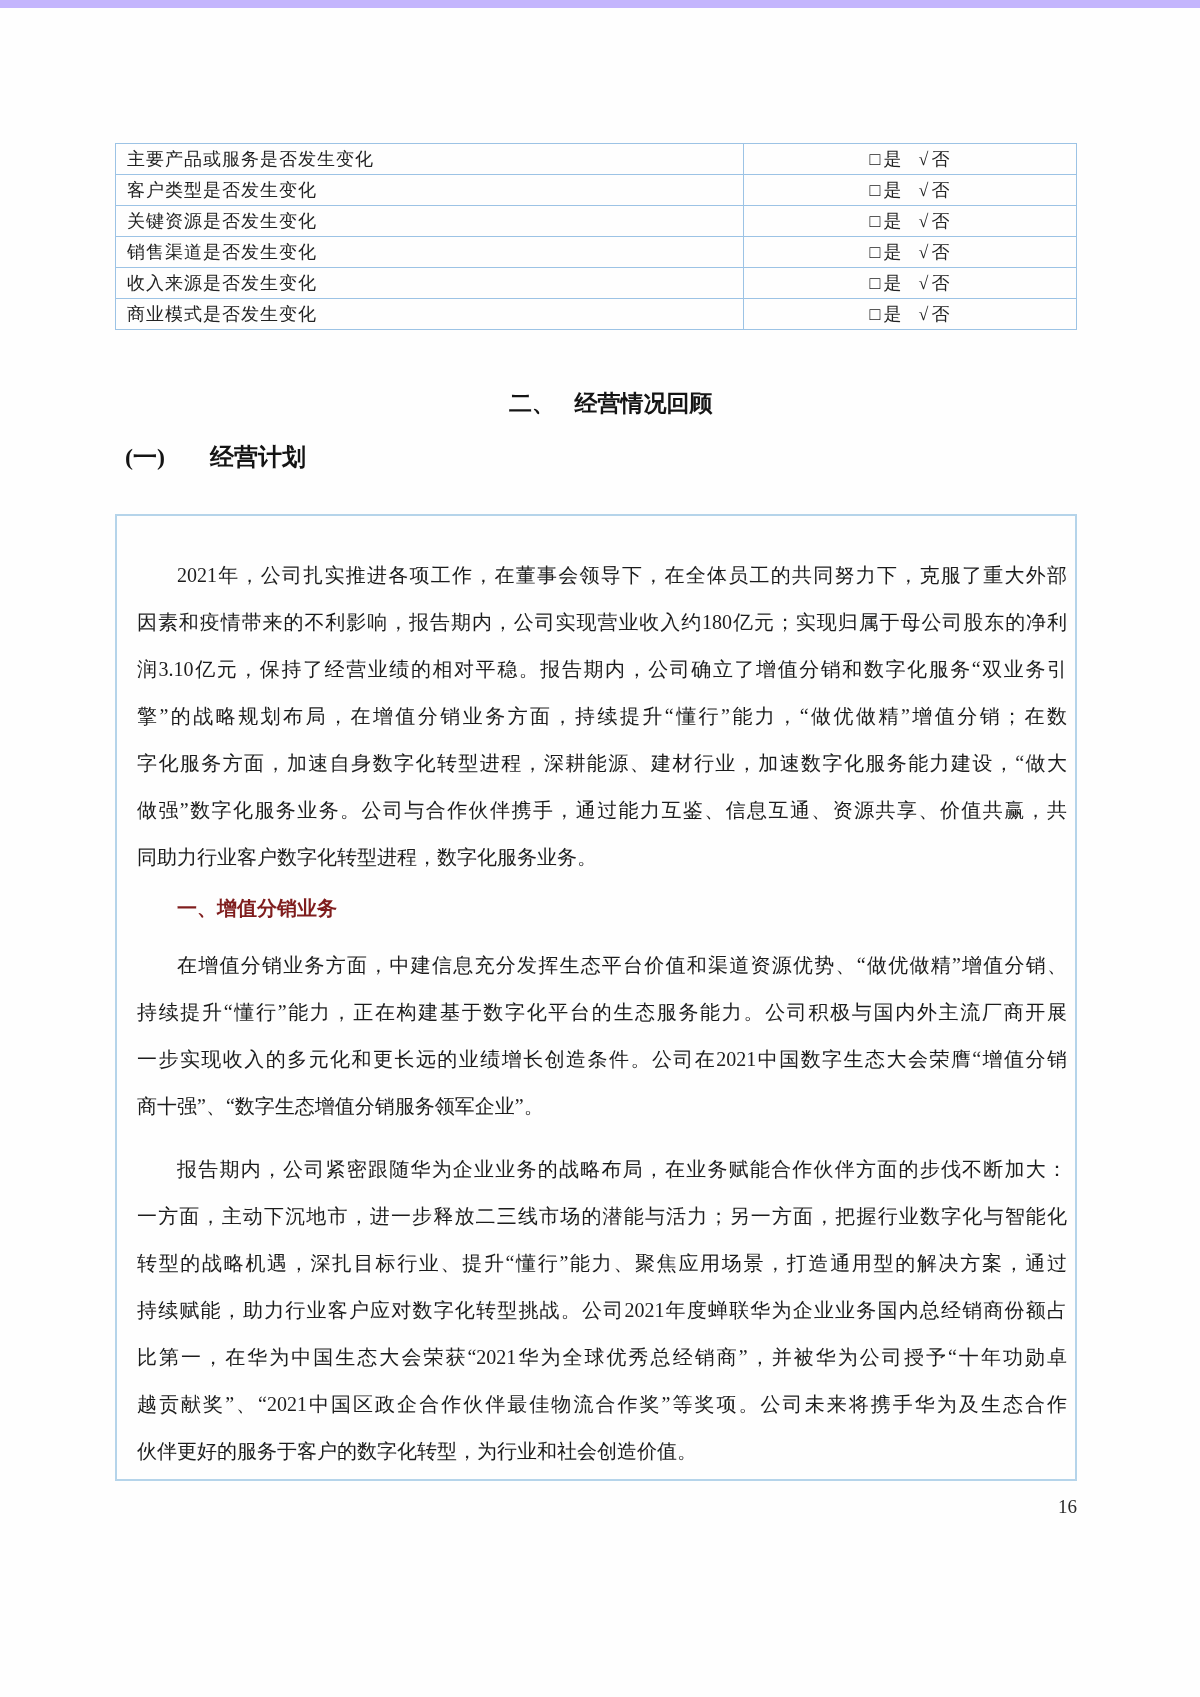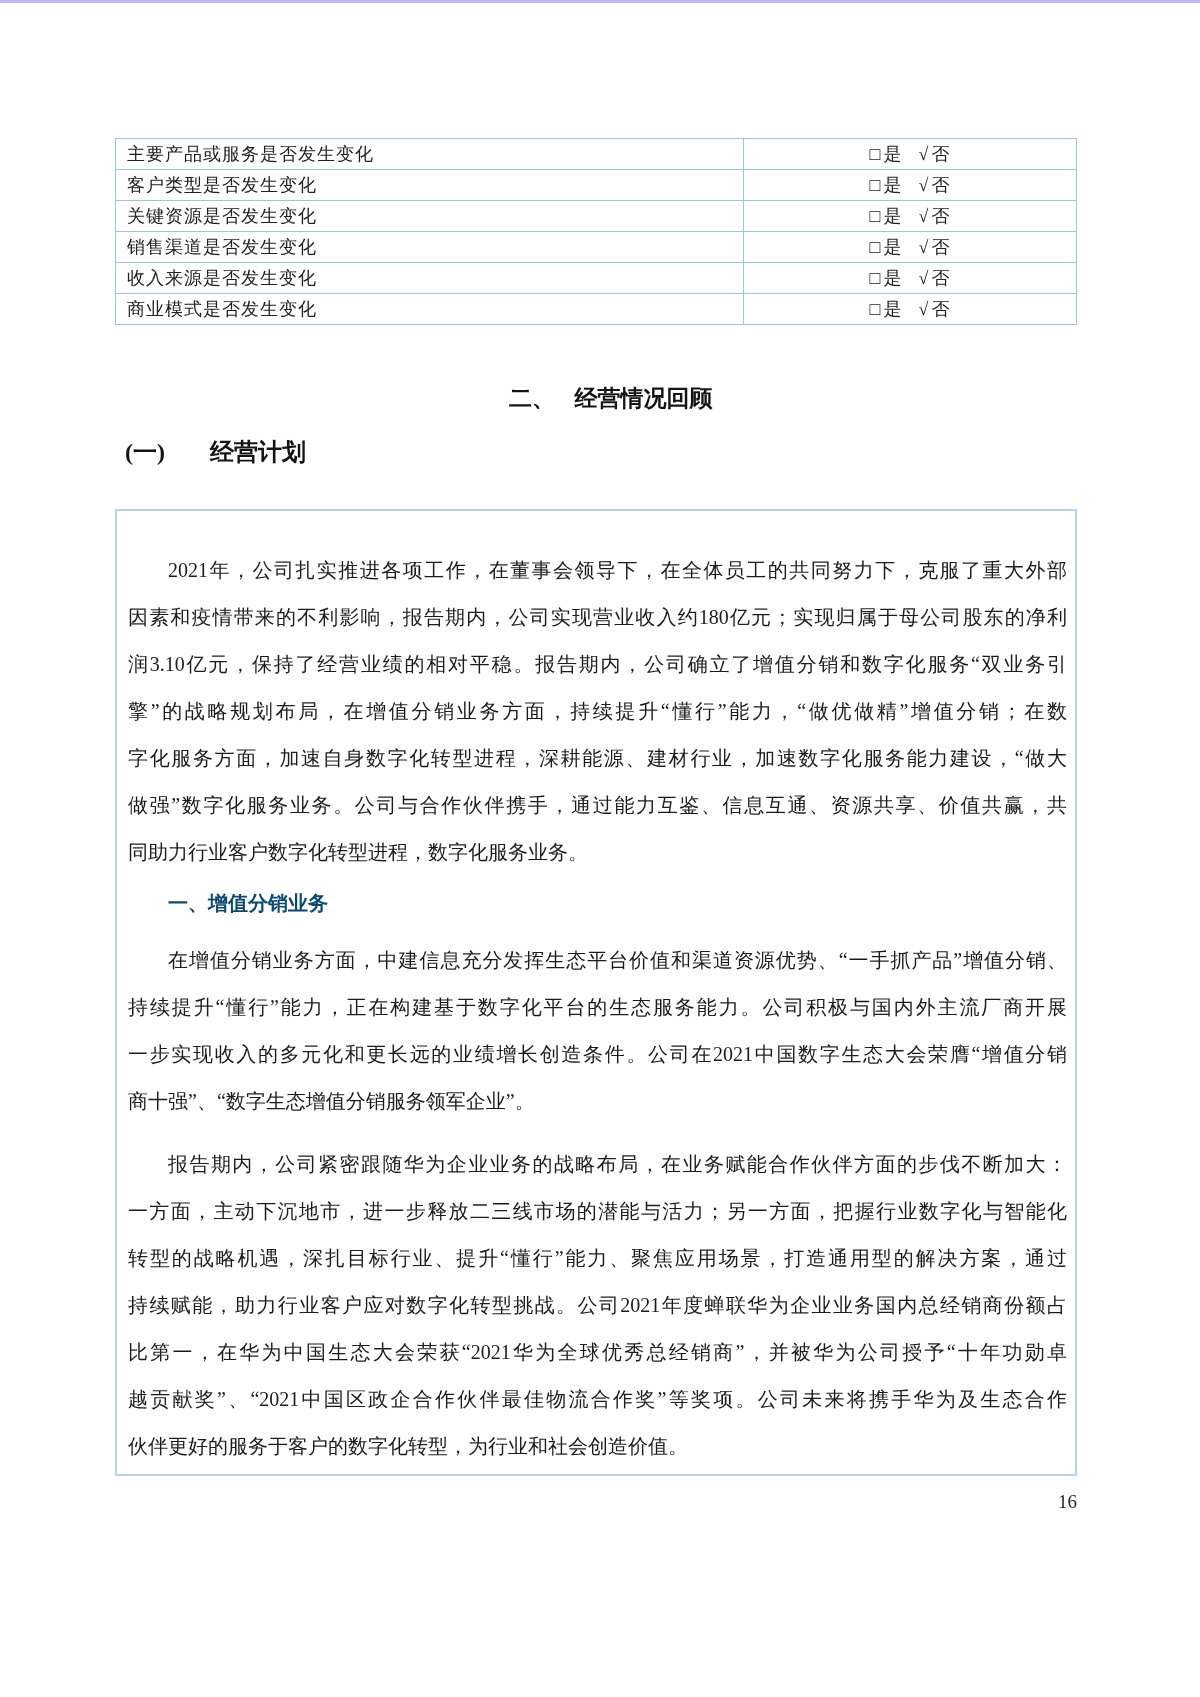--- a/index.html
+++ b/index.html
@@ -7,21 +7,21 @@
     width:1200px;height:1697px;
     background:#ffffff;
     font-family:"Liberation Serif","DejaVu Serif",serif;
     color:#1a1a1a;
     position:relative;
     overflow:hidden;
   }
   .page{
     width:1200px;height:1697px;
     background:#fefefe;
-    border-top:3px solid #c4b5fd;
+    border-top:8px solid #c4b5fd;
     border-bottom:3px solid #eceure;
     box-sizing:border-box;
   }
   .content{
     margin-left:115px;
     width:962px;
   }
   
   table.change-table{
     border-collapse:collapse;
@@ -65,42 +65,42 @@
     line-height:30px;
     color:#141414;
   }
   .h2 .h-num{display:inline-block;width:85px;margin-left:10px;}
   
   .text-box{
     margin-top:42px;
     border:2px solid #b5d4ea;
     box-sizing:border-box;
     width:962px;
-    padding:36px 8px 4px 11px;
+    padding:36px 8px 4px 20px;
     background:#fefefe;
   }
   .para{margin:0;}
   .line{
     font-size:20px;
     line-height:47px;
     color:#1c1c1c;
     text-align:justify;
     text-align-last:justify;
     text-justify:inter-character;
   }
   .para .line:last-child{text-align-last:left;}
   .para .line:first-child{text-indent:2em;}
   .para.p3{margin-top:16px;}
   .box-subheading{
     margin:4px 0 10px 0;
     font-size:20px;
     font-weight:bold;
     line-height:47px;
     text-indent:2em;
-    color:#0c4a6e;
+    color:#7f1d1d;
   }
   
   .page-number{
     margin-top:14px;
     text-align:right;
     font-size:19px;
     color:#2a2a2a;
     line-height:24px;
   }
 </style>
@@ -177,21 +177,21 @@
   <div class="line">字化服务方面，加速自身数字化转型进程，深耕能源、建材行业，加速数字化服务能力建设，“做大</div>
 
   <div class="line">做强”数字化服务业务。公司与合作伙伴携手，通过能力互鉴、信息互通、资源共享、价值共赢，共</div>
 
   <div class="line">同助力行业客户数字化转型进程，数字化服务业务。</div>
 </div>
 
       <div class="box-subheading">一、增值分销业务</div>
 
       <div class="para p2">
-  <div class="line">在增值分销业务方面，中建信息充分发挥生态平台价值和渠道资源优势、“一手抓产品”增值分销、</div>
+  <div class="line">在增值分销业务方面，中建信息充分发挥生态平台价值和渠道资源优势、“做优做精”增值分销、</div>
 
   <div class="line">持续提升“懂行”能力，正在构建基于数字化平台的生态服务能力。公司积极与国内外主流厂商开展</div>
 
 
   <div class="line">一步实现收入的多元化和更长远的业绩增长创造条件。公司在2021中国数字生态大会荣膺“增值分销</div>
 
   <div class="line">商十强”、“数字生态增值分销服务领军企业”。</div>
 </div>
 
       <div class="para p3">

